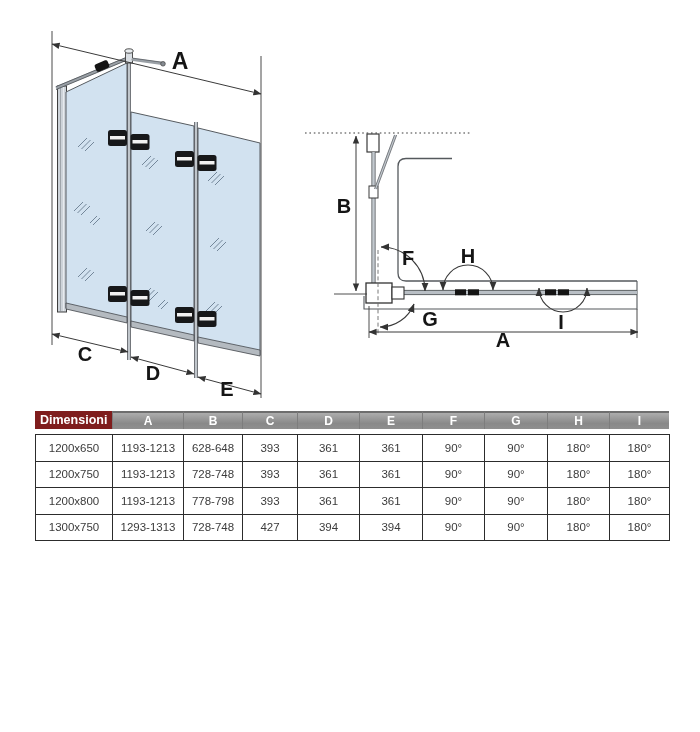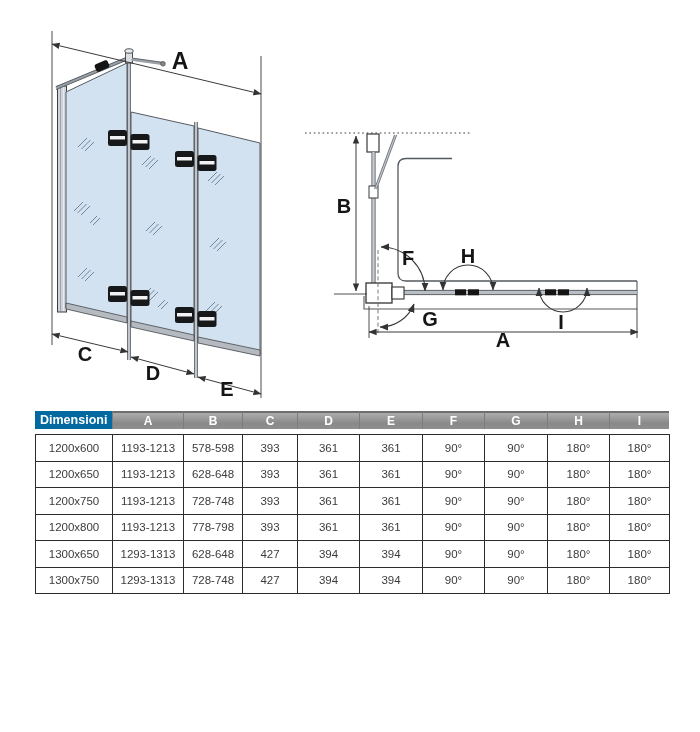--- a/index.html
+++ b/index.html
@@ -212,21 +212,21 @@
       <text class="dimlabel" x="408" y="265" text-anchor="middle">F</text>
       <text class="dimlabel" x="468" y="263" text-anchor="middle">H</text>
       <text class="dimlabel" x="430" y="326" text-anchor="middle">G</text>
       <text class="dimlabel" x="561" y="329" text-anchor="middle">I</text>
       <text class="dimlabel" x="503" y="347" text-anchor="middle">A</text>
     </g>
   </svg>
 
   <div class="table-area">
     <div class="header-strip">
-        <div class="hcell first" style="width: 77px; background: #0369a1; color: rgb(255, 255, 255);">Dimensioni</div>
+        <div class="hcell first" style="width: 77px; background: #7f1d1d; color: rgb(255, 255, 255);">Dimensioni</div>
         <div class="hcell" style="width: 71px; color: rgb(255, 255, 255);">A</div>
         <div class="hcell" style="width: 59px; color: rgb(255, 255, 255);">B</div>
         <div class="hcell" style="width: 55px; color: rgb(255, 255, 255);">C</div>
         <div class="hcell" style="width: 62px; color: rgb(255, 255, 255);">D</div>
         <div class="hcell" style="width: 63px; color: rgb(255, 255, 255);">E</div>
         <div class="hcell" style="width: 62px; color: rgb(255, 255, 255);">F</div>
         <div class="hcell" style="width: 63px; color: rgb(255, 255, 255);">G</div>
         <div class="hcell" style="width: 62px; color: rgb(255, 255, 255);">H</div>
         <div class="hcell" style="width: 60px; color: rgb(255, 255, 255);">I</div>
       </div>
@@ -238,32 +238,20 @@
           <col style="width: 55px;">
           <col style="width: 62px;">
           <col style="width: 63px;">
           <col style="width: 62px;">
           <col style="width: 63px;">
           <col style="width: 62px;">
           <col style="width: 60px;">
         </colgroup>
       <tbody>
           <tr>
-            <td>1200x600</td>
-            <td>1193-1213</td>
-            <td>578-598</td>
-            <td>393</td>
-            <td>361</td>
-            <td>361</td>
-            <td>90°</td>
-            <td>90°</td>
-            <td>180°</td>
-            <td>180°</td>
-          </tr>
-          <tr>
             <td>1200x650</td>
             <td>1193-1213</td>
             <td>628-648</td>
             <td>393</td>
             <td>361</td>
             <td>361</td>
             <td>90°</td>
             <td>90°</td>
             <td>180°</td>
             <td>180°</td>
@@ -280,32 +268,20 @@
             <td>180°</td>
             <td>180°</td>
           </tr>
           <tr>
             <td>1200x800</td>
             <td>1193-1213</td>
             <td>778-798</td>
             <td>393</td>
             <td>361</td>
             <td>361</td>
-            <td>90°</td>
-            <td>90°</td>
-            <td>180°</td>
-            <td>180°</td>
-          </tr>
-          <tr>
-            <td>1300x650</td>
-            <td>1293-1313</td>
-            <td>628-648</td>
-            <td>427</td>
-            <td>394</td>
-            <td>394</td>
             <td>90°</td>
             <td>90°</td>
             <td>180°</td>
             <td>180°</td>
           </tr>
           <tr>
             <td>1300x750</td>
             <td>1293-1313</td>
             <td>728-748</td>
             <td>427</td>

